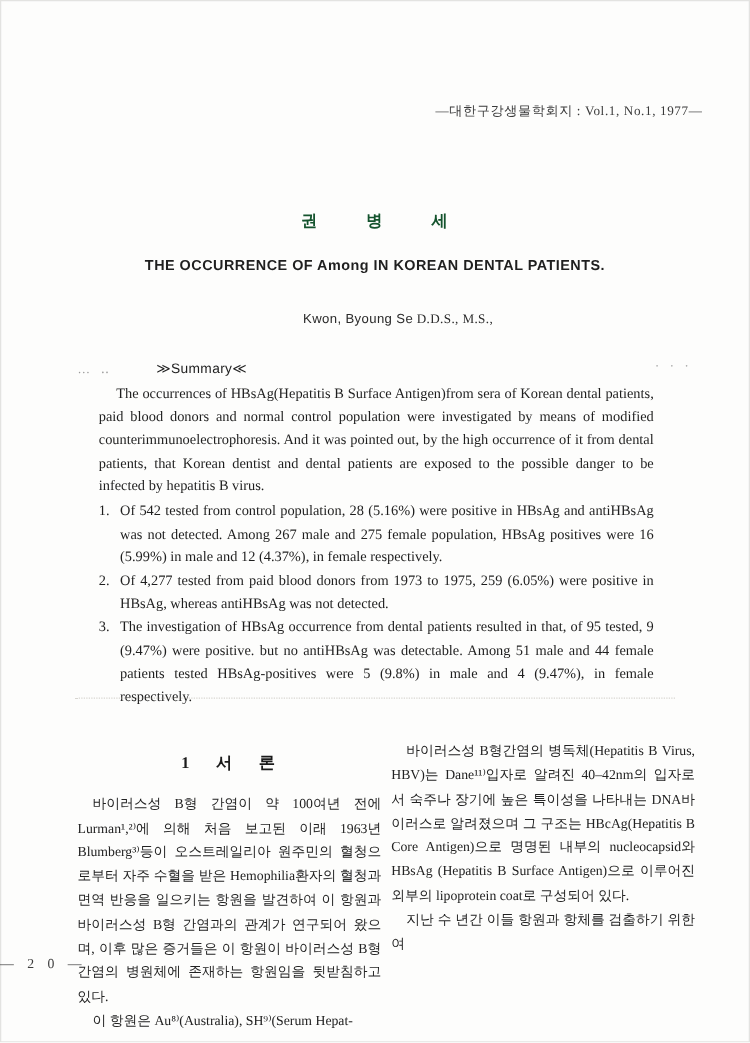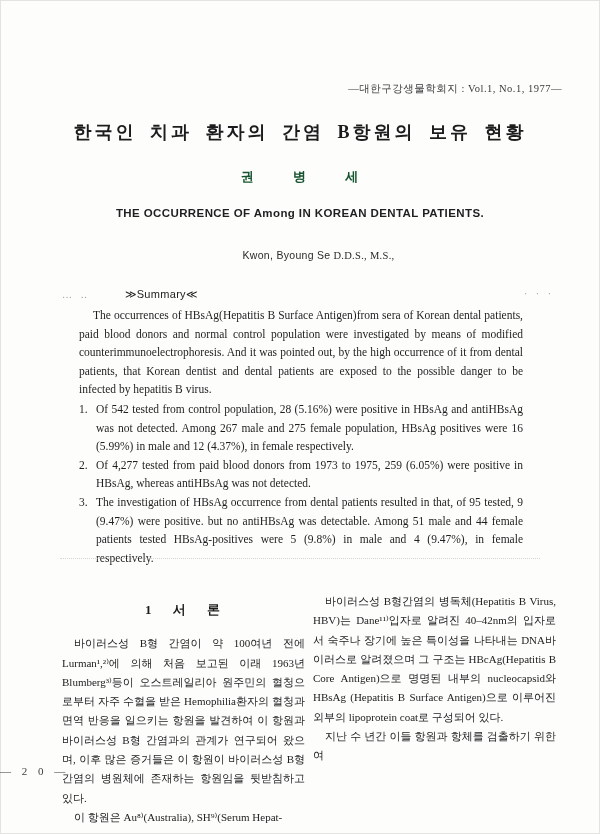--- a/index.html
+++ b/index.html
@@ -83,21 +83,20 @@
     text-align:left;font-size:11px;letter-spacing:4px;color:#3c3c3c;
   }
 </style>
 </head>
 <body>
 
 <div class="page">
 
   <div class="journal-header">—대한구강생물학회지 : Vol.1, No.1, 1977—</div>
 
-  <div class="title-ko">한국인 치과 환자의 간염 B항원의 보유 현황</div>
 
   <div class="author-ko">권 병 세</div>
 
   <div class="title-en">THE OCCURRENCE OF Among IN KOREAN DENTAL PATIENTS.</div>
 
   <div class="author-en">
     <span class="name">Kwon, Byoung Se</span>
     <span>D.D.S., M.S.,</span>
   </div>
 

